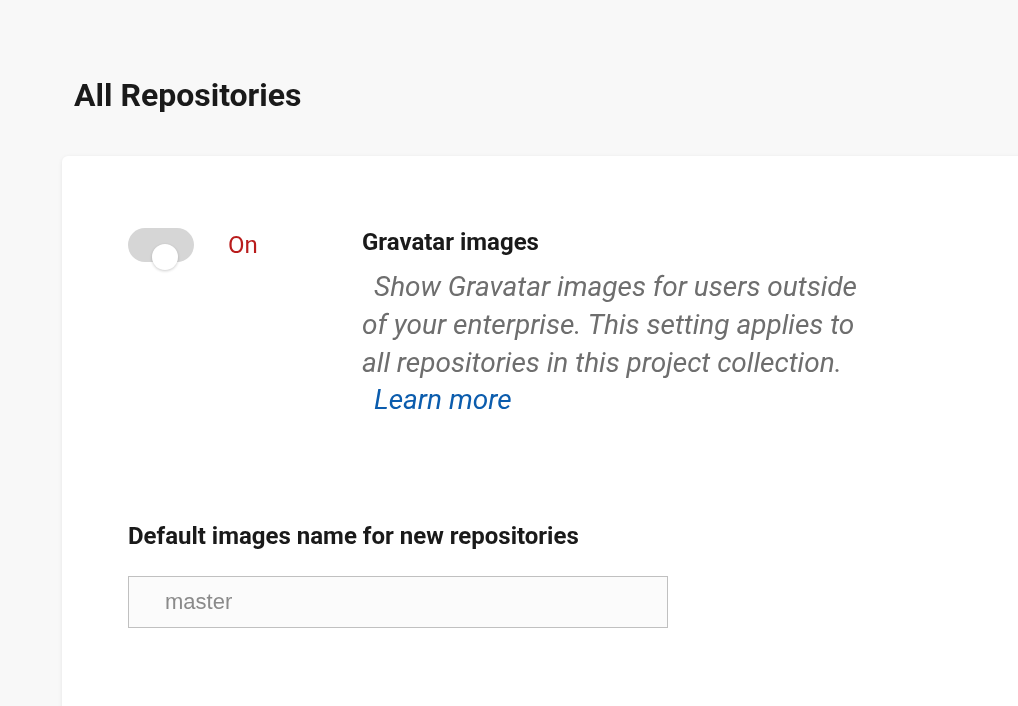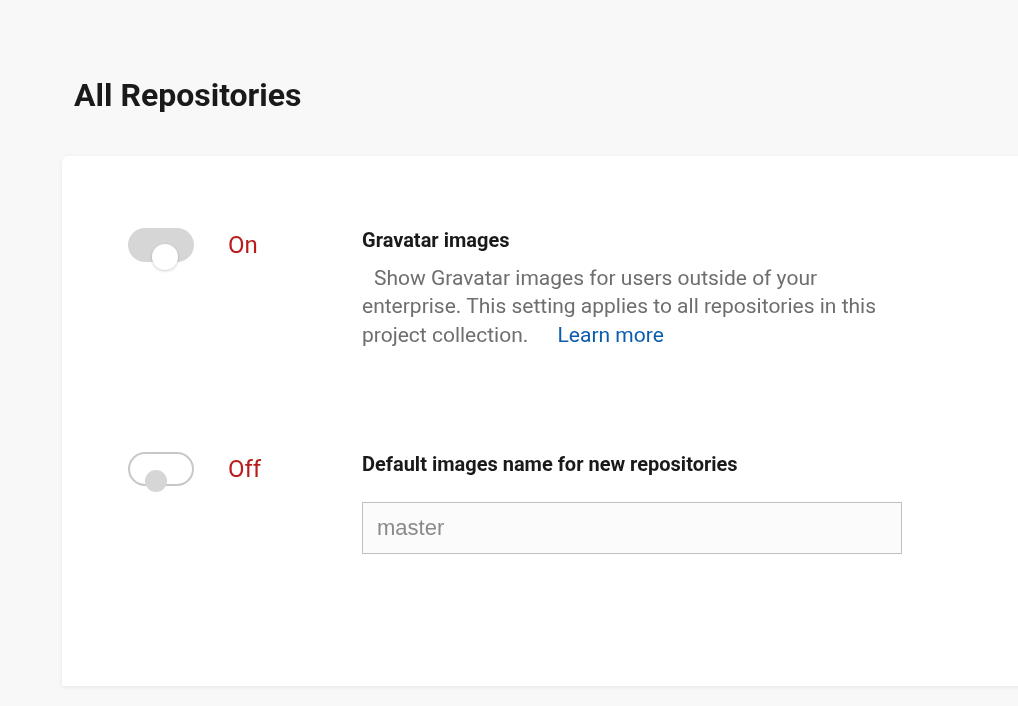--- a/index.html
+++ b/index.html
@@ -83,40 +83,41 @@
     .toggle-label {
       font-size: 24px;
       color: #b91c1c;
       margin-left: 22px;
     }
     .content-col {
       flex: 1;
       max-width: 540px;
     }
     .setting-title {
-      font-size: 20px;
+      font-size: 24px;
       font-weight: 700;
       color: #1a1a1a;
       margin-bottom: 4px;
     }
     .setting-desc {
-      font-size: 21px;
+      font-size: 28px;
       color: #6e6e6e;
       line-height: 1.35;
+      font-style: italic;
     }
     .learn-more {
       color: #0b5cad;
       cursor: pointer;
       white-space: nowrap;
     }
     .branch-input {
       margin-top: 22px;
       width: 100%;
       height: 52px;
-      padding: 0 14px;
+      padding: 0 36px;
       font-size: 22px;
       border: 1px solid #c0c0c0;
       background: #fbfbfb;
       color: #888;
       outline: none;
     }
     .branch-input::placeholder {
       color: #8a8a8a;
     }
   </style>
@@ -136,25 +137,19 @@
     </div>
     <div class="content-col">
       <div class="setting-title">Gravatar images</div>
       <div class="setting-desc">
         <span>Show Gravatar images for users outside of your enterprise. This setting applies to all repositories in this project collection. </span><span class="learn-more">Learn more</span>
       </div>
     </div>
   </div>
 
   <div class="setting-row">
-    <div class="toggle-col">
-      <div class="toggle toggle-off">
-        <div class="toggle-knob"></div>
-      </div>
-      <span class="toggle-label">Off</span>
-    </div>
     <div class="content-col">
       <div class="setting-title">Default images name for new repositories</div>
       <input type="text" class="branch-input" placeholder="master" style="">
     </div>
   </div>
 
 </div>
 
 </body></html>

